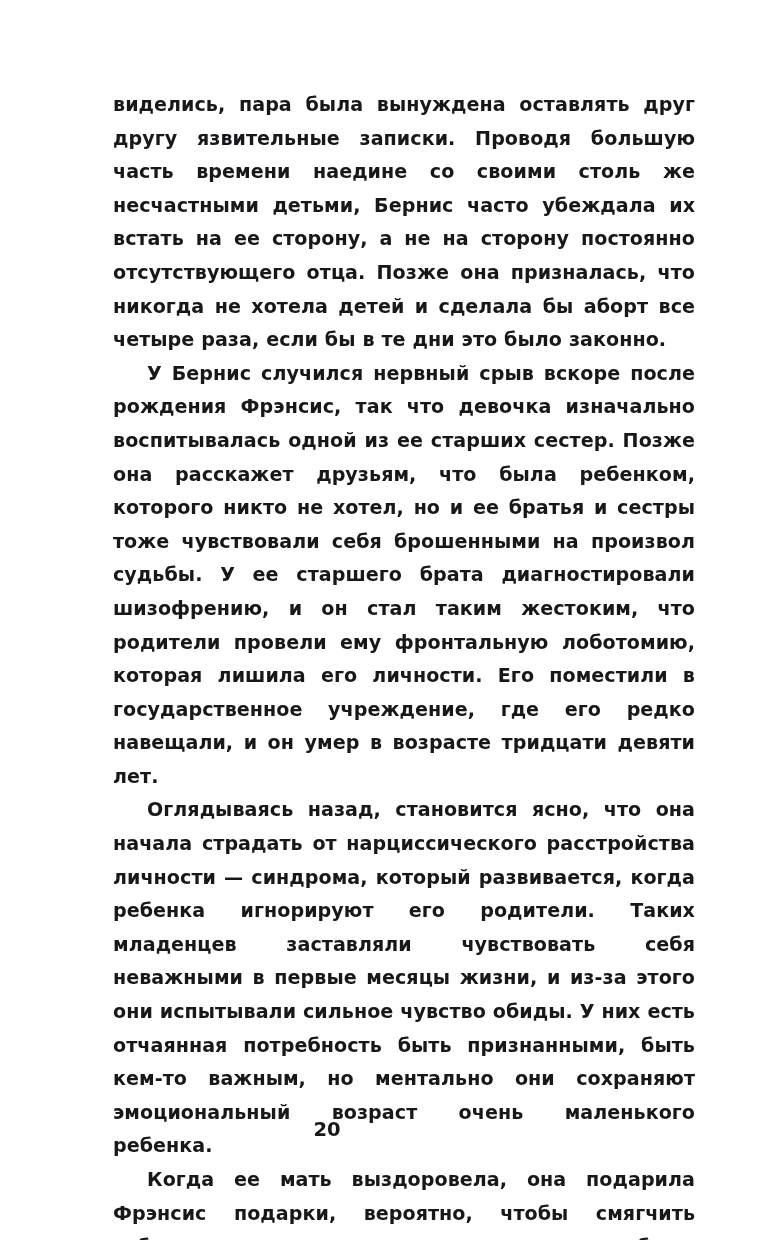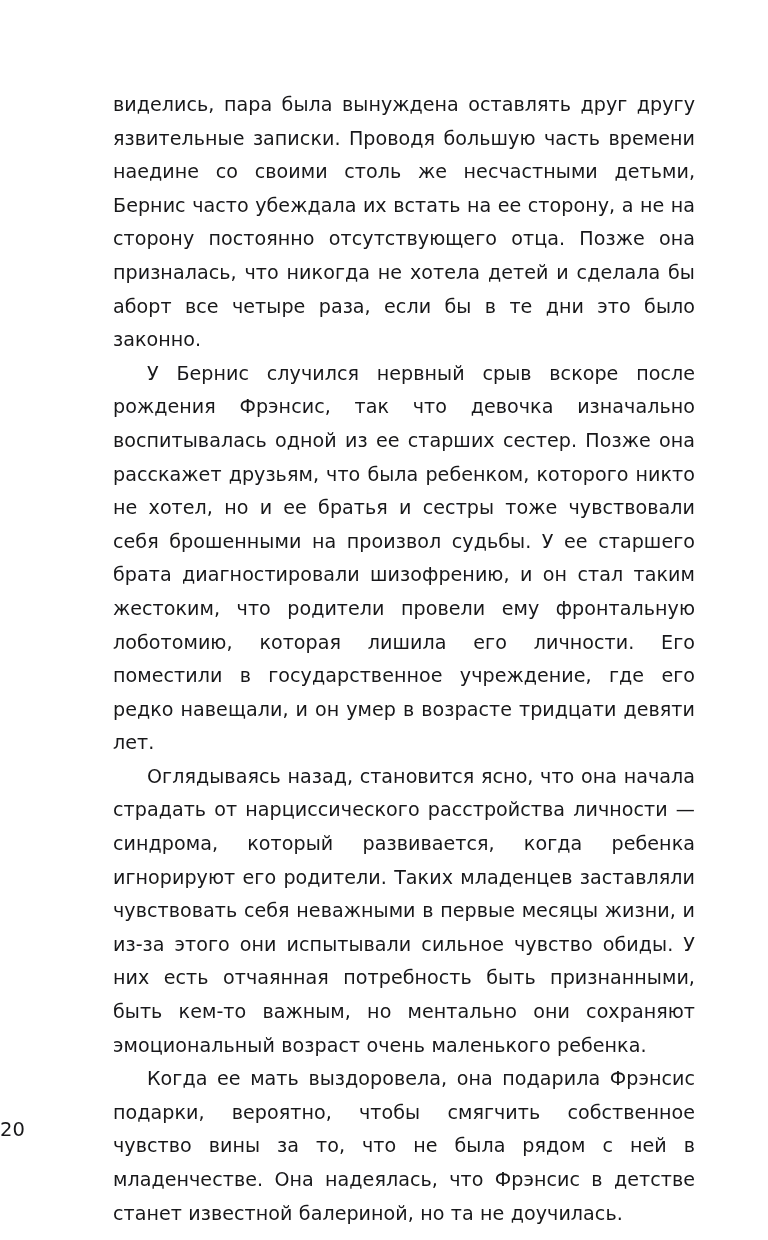--- a/index.html
+++ b/index.html
@@ -12,20 +12,21 @@
     background: #ffffff;
     font-family: "DejaVu Sans", sans-serif;
     overflow: hidden;
   }
   .page {
     position: relative;
     width: 768px;
     height: 1240px;
     box-sizing: border-box;
     background: #ffffff;
+    font-weight: bold;
   }
   .text-column {
     position: absolute;
     left: 113px;
     top: 88px;
     width: 582px;
   }
   .para {
     margin: 0;
     font-size: 19.1px;
@@ -37,21 +38,21 @@
     word-spacing: 0.2px;
   }
   .para.indent {
     text-indent: 34px;
   }
   .page-number {
     position: absolute;
     left: 0;
     top: 1118px;
     width: 654px;
-    text-align: left;
+    text-align: center;
     font-size: 19.5px;
     line-height: 24px;
     color: #18181a;
   }
 </style>
 </head>
 <body>
 
 <div class="page">
   <div class="text-column">

